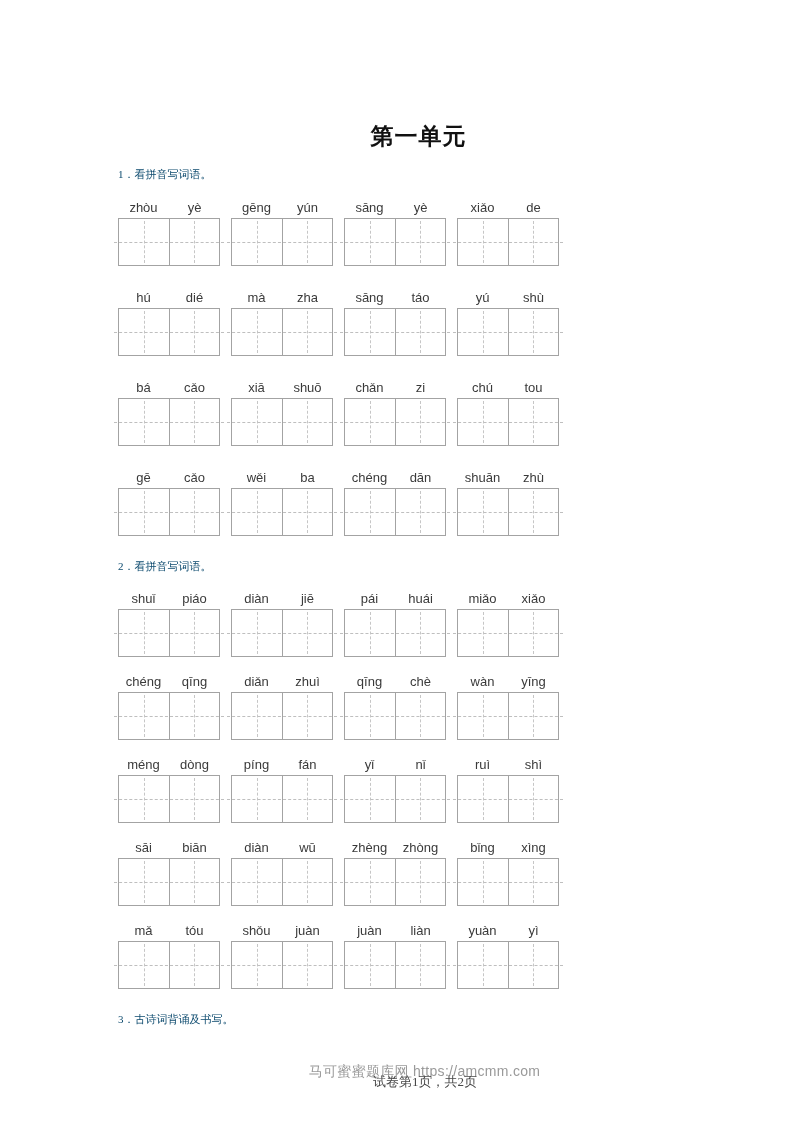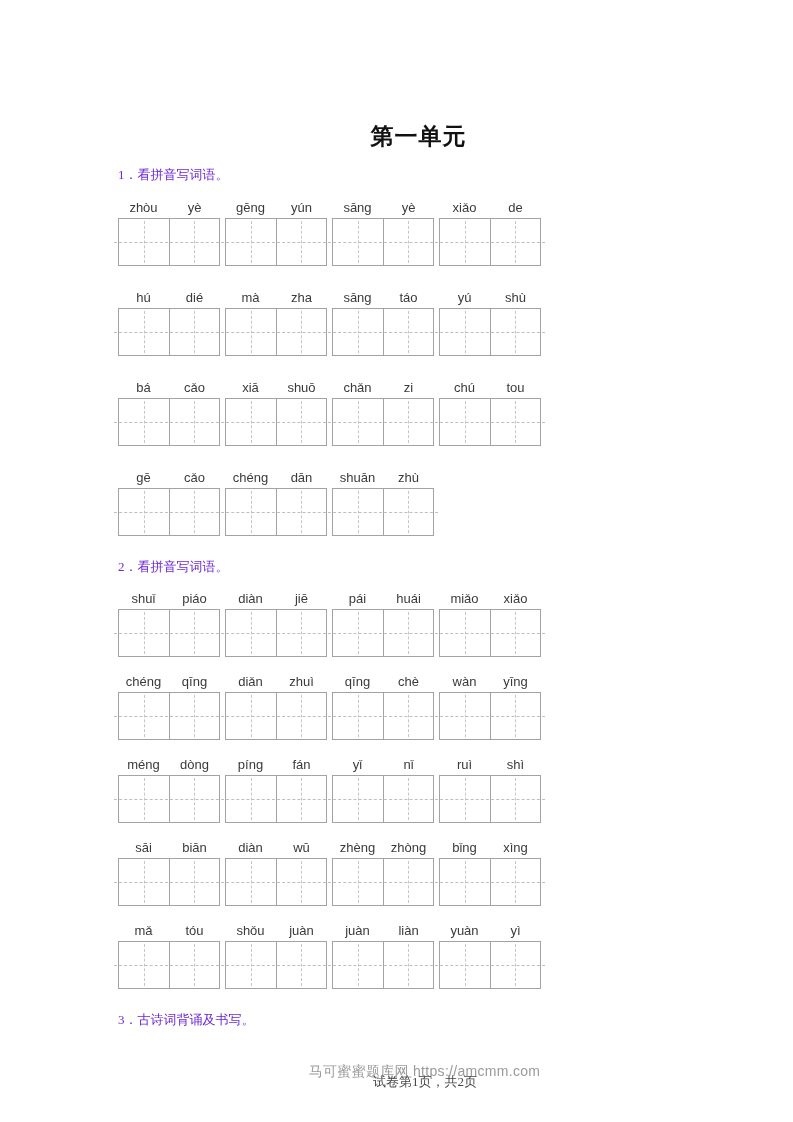--- a/index.html
+++ b/index.html
@@ -28,27 +28,27 @@
   #sections {
     position: absolute;
     top: 0;
     left: 118px;
     display: flex;
     flex-direction: column;
     align-items: flex-start;
   }
   .section-heading {
     margin-top: 21px;
-    font-size: 13px;
+    font-size: 11px;
     line-height: 19px;
-    color: #6d28d9;
+    color: #0c4a6e;
     white-space: nowrap;
   }
   #sections > .section-heading:first-child { margin-top: 165px; }
-  .grid-row { display: flex; gap: 5px; }
+  .grid-row { display: flex; gap: 11px; }
   .grid-row.s1 { margin-top: 24px; }
   .grid-row.s1.first { margin-top: 16px; }
   .grid-row.s2 { margin-top: 17px; }
   .grid-row.s2.first { margin-top: 15px; }
   .group { width: 102px; }
   .pinyin {
     display: flex;
     height: 18px;
     font-family: "Liberation Sans", "DejaVu Sans", sans-serif;
     font-size: 13px;
@@ -265,20 +265,31 @@
             <span>cǎo</span>
           </div>
           <div class="box">
             <div class="cell"></div>
             <div class="cell"></div>
             <div class="hline"></div>
           </div>
         </div>
         <div class="group">
           <div class="pinyin">
+            <span>wěi</span>
+            <span>ba</span>
+          </div>
+          <div class="box">
+            <div class="cell"></div>
+            <div class="cell"></div>
+            <div class="hline"></div>
+          </div>
+        </div>
+        <div class="group">
+          <div class="pinyin">
             <span>chéng</span>
             <span>dān</span>
           </div>
           <div class="box">
             <div class="cell"></div>
             <div class="cell"></div>
             <div class="hline"></div>
           </div>
         </div>
         <div class="group">

